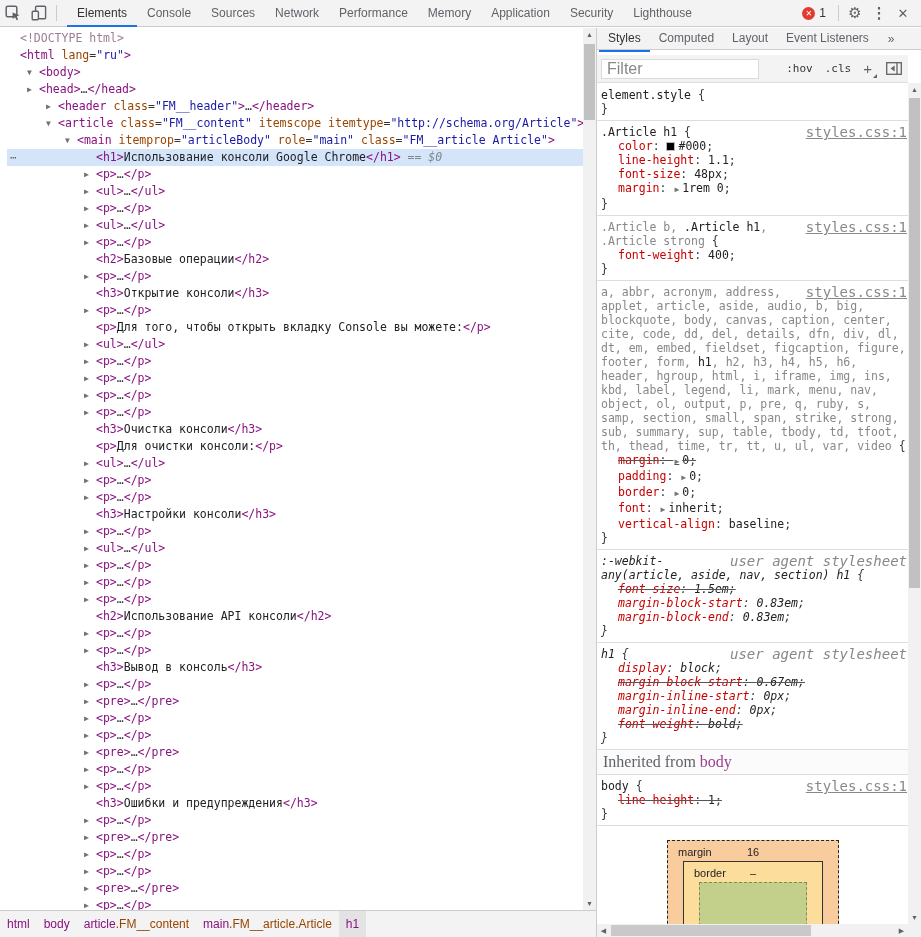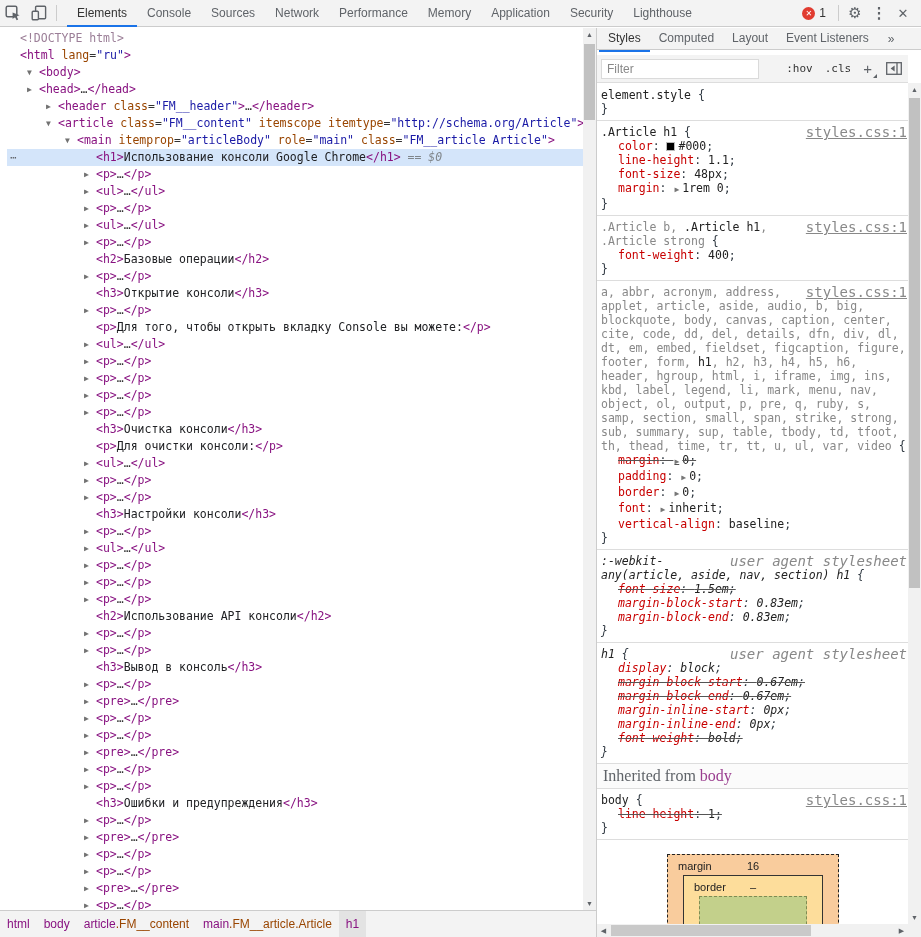--- a/index.html
+++ b/index.html
@@ -50,21 +50,21 @@
   .crumb { padding:0 7px; line-height:26px; cursor:pointer; white-space:nowrap; }
   .crumb.active { background:#e3e3e3; }
   .ctag { color:#881280; }
   .ccls { color:#994500; }
 
   
   .side-tabs { height:22px; background:#f3f3f3; border-bottom:1px solid #ccc; display:flex; align-items:center; padding-left:2px; }
   .side-tabs .tab { padding:0 9px; }
   .chev { margin-left:10px; color:#5f6368; font-size:12px; cursor:pointer; }
   .filterbar { position:absolute; top:27px; left:0; right:13px; height:28px; background:#f3f3f3; border-bottom:1px solid #ddd; display:flex; align-items:center; padding:0 6px 0 4px; }
-  .filter-input { width:158px; height:20px; border:1px solid #dadada; background:#fff; font-size:12px; padding:0 5px; color:#333; outline:none; font-family:"Liberation Sans",sans-serif; }
+  .filter-input { width:158px; height:20px; border:1px solid #dadada; background:#fff; font-size:16px; padding:0 5px; color:#333; outline:none; font-family:"Liberation Sans",sans-serif; }
   .filter-input::placeholder { color:#888; }
   .fb-spacer { flex:1; }
   .fb-toggle { font-family:"DejaVu Sans Mono", monospace; font-size:11px; color:#333; margin-left:12px; cursor:pointer; }
   .fb-plus { position:relative; font-size:15px; color:#5f6368; margin-left:12px; cursor:pointer; line-height:14px; }
   .fb-plus::after { content:""; position:absolute; right:-5px; bottom:-2px; border-left:4px solid transparent; border-bottom:4px solid #5f6368; }
   .fb-sideicon { margin-left:14px; cursor:pointer; display:flex; }
 
   .styles { position:absolute; top:56px; left:0; width:312px; bottom:13px; overflow:hidden; font-family:"DejaVu Sans Mono", monospace; font-size:11.5px; line-height:14px; color:#303942; }
   .sec { border-bottom:1px solid #ddd; padding:4px 2px 4px 4px; }
   .sec.ua { font-style:italic; }
@@ -267,21 +267,20 @@
           <div><span class="origin uao">user agent stylesheet</span><span class="selp">:-webkit-any(article, aside, nav, section) h1</span><span class="brace"> {</span></div>
           <div class="prop struck"><span class="pn">font-size</span><span class="brace">: </span><span class="pv">1.5em</span><span class="brace">;</span></div>
           <div class="prop"><span class="pn">margin-block-start</span><span class="brace">: </span><span class="pv">0.83em</span><span class="brace">;</span></div>
           <div class="prop"><span class="pn">margin-block-end</span><span class="brace">: </span><span class="pv">0.83em</span><span class="brace">;</span></div>
           <div class="brace">}</div>
         </div>
         <div class="sec ua">
           <div><span class="origin uao">user agent stylesheet</span><span class="selp">h1</span><span class="brace"> {</span></div>
           <div class="prop"><span class="pn">display</span><span class="brace">: </span><span class="pv">block</span><span class="brace">;</span></div>
           <div class="prop struck"><span class="pn">margin-block-start</span><span class="brace">: </span><span class="pv">0.67em</span><span class="brace">;</span></div>
-          <div class="prop struck"><span class="pn">margin-block-end</span><span class="brace">: </span><span class="pv">0.67em</span><span class="brace">;</span></div>
           <div class="prop"><span class="pn">margin-inline-start</span><span class="brace">: </span><span class="pv">0px</span><span class="brace">;</span></div>
           <div class="prop"><span class="pn">margin-inline-end</span><span class="brace">: </span><span class="pv">0px</span><span class="brace">;</span></div>
           <div class="prop struck"><span class="pn">font-weight</span><span class="brace">: </span><span class="pv">bold</span><span class="brace">;</span></div>
           <div class="brace">}</div>
         </div>
         <div class="inh">Inherited from <span class="node">body</span></div>
         <div class="sec">
           <div><span class="origin link">styles.css:1</span><span class="selp">body</span><span class="brace"> {</span></div>
           <div class="prop struck"><span class="pn">line-height</span><span class="brace">: </span><span class="pv">1</span><span class="brace">;</span></div>
           <div class="brace">}</div>

